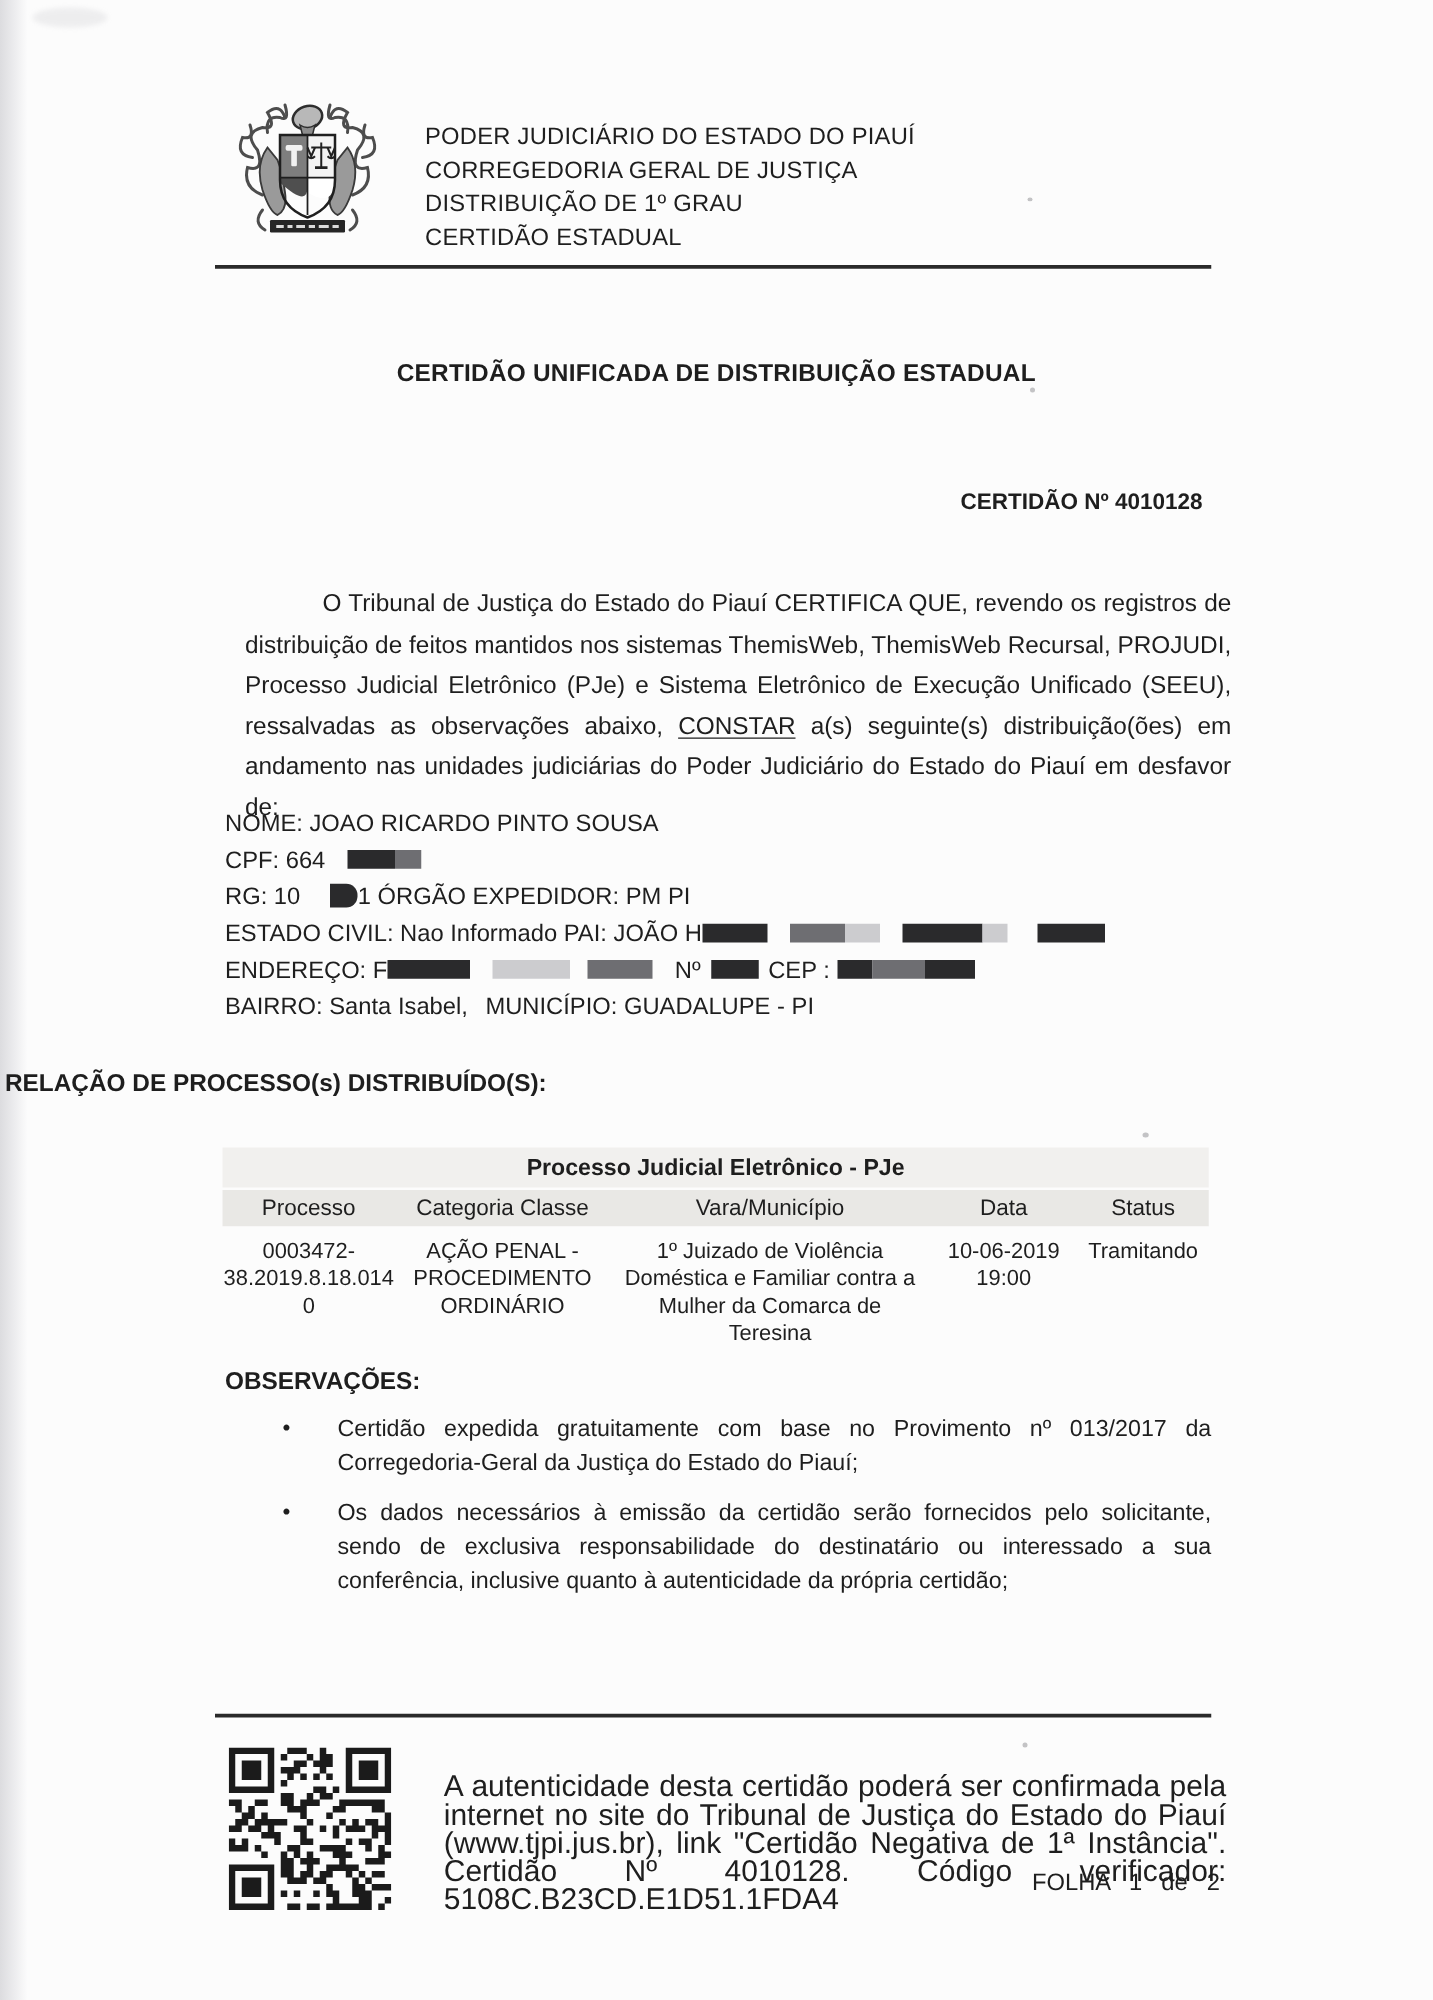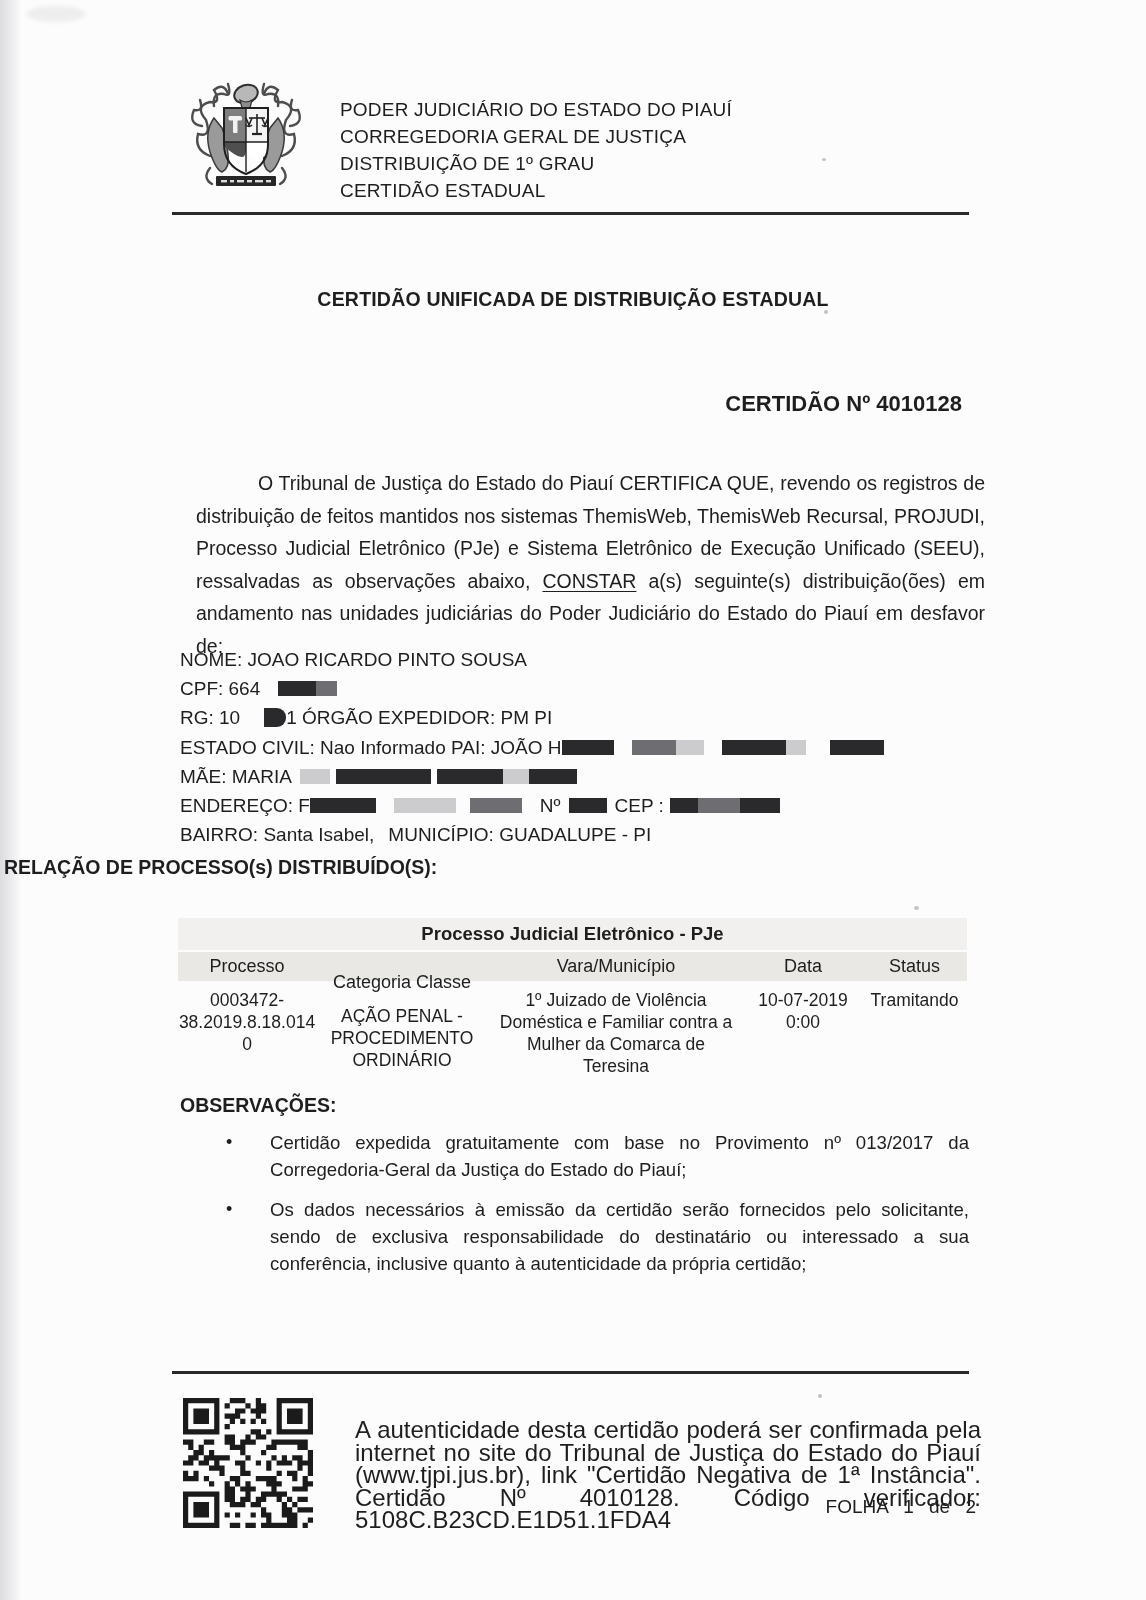--- a/index.html
+++ b/index.html
@@ -16,21 +16,21 @@
   .speck{position:absolute;background:#8a8a8e;border-radius:50%;opacity:.5;}
 
   .hdr-text{position:absolute;left:340px;top:96px;font-weight:normal;font-size:19px;line-height:27px;letter-spacing:.2px;}
   .logo{position:absolute;left:180px;top:76px;}
   .rule{position:absolute;background:#2a2a2a;}
   .rule-top{left:172px;top:212px;width:797px;height:3px;}
   .rule-bottom{left:172px;top:1371px;width:797px;height:3px;}
 
   .doc-title{position:absolute;left:0;top:288px;width:1146px;text-align:center;
     font-weight:bold;font-size:19.5px;letter-spacing:.2px;}
-  .cert-no{position:absolute;right:184px;top:391px;font-weight:bold;font-size:22px;}
+  .cert-no{position:absolute;right:184px;top:391px;font-weight:bold;font-size:18px;}
 
   .intro{position:absolute;left:180px;top:451px;width:789px;font-size:19.5px;line-height:32.6px;
     text-align:justify;text-indent:62px;margin:16px;}
   .intro .und{text-decoration:underline;text-underline-offset:3px;}
 
   .person{position:absolute;left:180px;top:620px;width:800px;font-weight:normal;font-size:19px;margin-top:25px;}
   .pline{height:29.2px;line-height:29.2px;white-space:nowrap;}
   .red{display:inline-block;height:15px;vertical-align:-1px;}
   .rd{background:var(--redaction-dark,#2a2a2c);}
   .rm{background:var(--redaction-mid,#6e6e72);}
@@ -41,21 +41,21 @@
   .relation-title{position:absolute;left:4px;top:856px;width:1146px;
     font-weight:bold;font-size:19.5px;}
 
   .proc-table{position:absolute;left:178px;top:918px;width:789px;font-size:17.5px;}
   .band-title{background:var(--band-title-bg,#f1f0ee);height:32px;line-height:32px;
     text-align:center;font-weight:bold;font-size:18.5px;}
   .band-headers{background:var(--band-header-bg,#e9e8e5);height:29px;line-height:29px;
     display:flex;margin-top:2px;font-size:18px;}
   .trow{display:flex;margin-top:8px;line-height:22px;}
   .c-proc{width:138px;text-align:center;}
-  .c-cat{width:172px;text-align:center;padding:16px 6px;box-sizing:border-box;}
+  .c-cat{width:172px;text-align:center;padding:0 6px;box-sizing:border-box;}
   .c-vara{width:256px;text-align:center;padding:0 4px;box-sizing:border-box;}
   .c-data{width:118px;text-align:center;}
   .c-status{width:105px;text-align:center;}
   .c-proc.cell{overflow-wrap:break-word;}
 
   .obs{position:absolute;left:180px;top:1094px;width:789px;}
   .obs-title{font-weight:bold;font-size:19.5px;margin-bottom:12px;}
   .obs-item{display:flex;margin-bottom:13px;}
   .obs-bullet{width:44px;padding-left:46px;box-sizing:content-box;flex:none;font-size:18px;line-height:27px;}
   .obs-text{flex:1;font-size:18.6px;line-height:27px;text-align:justify;}
@@ -136,41 +136,40 @@
   <div class="doc-title">CERTIDÃO UNIFICADA DE DISTRIBUIÇÃO ESTADUAL</div>
   <div class="cert-no">CERTIDÃO Nº 4010128</div>
 
   <p class="intro"><span>O Tribunal de Justiça do Estado do Piauí CERTIFICA QUE, revendo os registros de distribuição de feitos mantidos nos sistemas ThemisWeb, ThemisWeb Recursal, PROJUDI, Processo Judicial Eletrônico (PJe) e Sistema Eletrônico de Execução Unificado (SEEU), ressalvadas as observações abaixo, </span><span class="und">CONSTAR</span><span> a(s) seguinte(s) distribuição(ões) em andamento nas unidades judiciárias do Poder Judiciário do Estado do Piauí em desfavor de:</span></p>
 
   <div class="person">
     <div class="pline">NOME: JOAO RICARDO PINTO SOUSA</div>
     <div class="pline"><span>CPF: 664</span><span class="red rd gap18" style="width:38px;"></span><span class="red rm" style="width:21px;"></span></div>
     <div class="pline"><span>RG: 10</span><span class="red rd gap24" style="width:22px;height:19px;border-radius:0 9px 9px 0;vertical-align:-3px;"></span><span>1 ÓRGÃO EXPEDIDOR: PM PI</span></div>
     <div class="pline"><span>ESTADO CIVIL: Nao Informado PAI: JOÃO H</span><span class="red rd" style="width:52px;"></span><span class="red rm gap18" style="width:44px;"></span><span class="red rl" style="width:28px;"></span><span class="red rd gap18" style="width:64px;"></span><span class="red rl" style="width:20px;"></span><span class="red rd gap24" style="width:54px;"></span></div>
-    <div class="pline"><span>MÃE: MARIA</span><span class="red rl gap8" style="width:30px;"></span><span class="red rd gap6" style="width:95px;"></span><span class="red rd gap6" style="width:66px;"></span><span class="red rl" style="width:26px;"></span><span class="red rd" style="width:48px;"></span></div>
     <div class="pline"><span>ENDEREÇO: F</span><span class="red rd" style="width:66px;"></span><span class="red rl gap18" style="width:62px;"></span><span class="red rm gap14" style="width:52px;"></span><span class="gap18">Nº</span><span class="red rd gap8" style="width:38px;"></span><span class="gap8">CEP :</span><span class="red rd gap6" style="width:28px;"></span><span class="red rm" style="width:42px;"></span><span class="red rd" style="width:40px;"></span></div>
     <div class="pline"><span>BAIRRO: Santa Isabel,</span><span class="gap14">MUNICÍPIO: GUADALUPE - PI</span></div>
   </div>
 
   <div class="relation-title">RELAÇÃO DE PROCESSO(s) DISTRIBUÍDO(S):</div>
 
   <div class="proc-table">
     <div class="band-title">Processo Judicial Eletrônico - PJe</div>
     <div class="band-headers">
       <div class="c-proc">Processo</div>
       <div class="c-cat">Categoria Classe</div>
       <div class="c-vara">Vara/Município</div>
       <div class="c-data">Data</div>
       <div class="c-status">Status</div>
     </div>
     <div class="trow">
       <div class="c-proc cell">0003472-38.2019.8.18.0140</div>
       <div class="c-cat">AÇÃO PENAL - PROCEDIMENTO ORDINÁRIO</div>
       <div class="c-vara">1º Juizado de Violência Doméstica e Familiar contra a Mulher da Comarca de Teresina</div>
-      <div class="c-data">10-07-2019 0:00</div>
+      <div class="c-data">10-06-2019 19:00</div>
       <div class="c-status">Tramitando</div>
     </div>
   </div>
 
   <div class="obs">
     <div class="obs-title">OBSERVAÇÕES:</div>
     <div class="obs-item">
       <div class="obs-bullet">•</div>
       <div class="obs-text">Certidão expedida gratuitamente com base no Provimento nº 013/2017 da Corregedoria-Geral da Justiça do Estado do Piauí;</div>
     </div>

